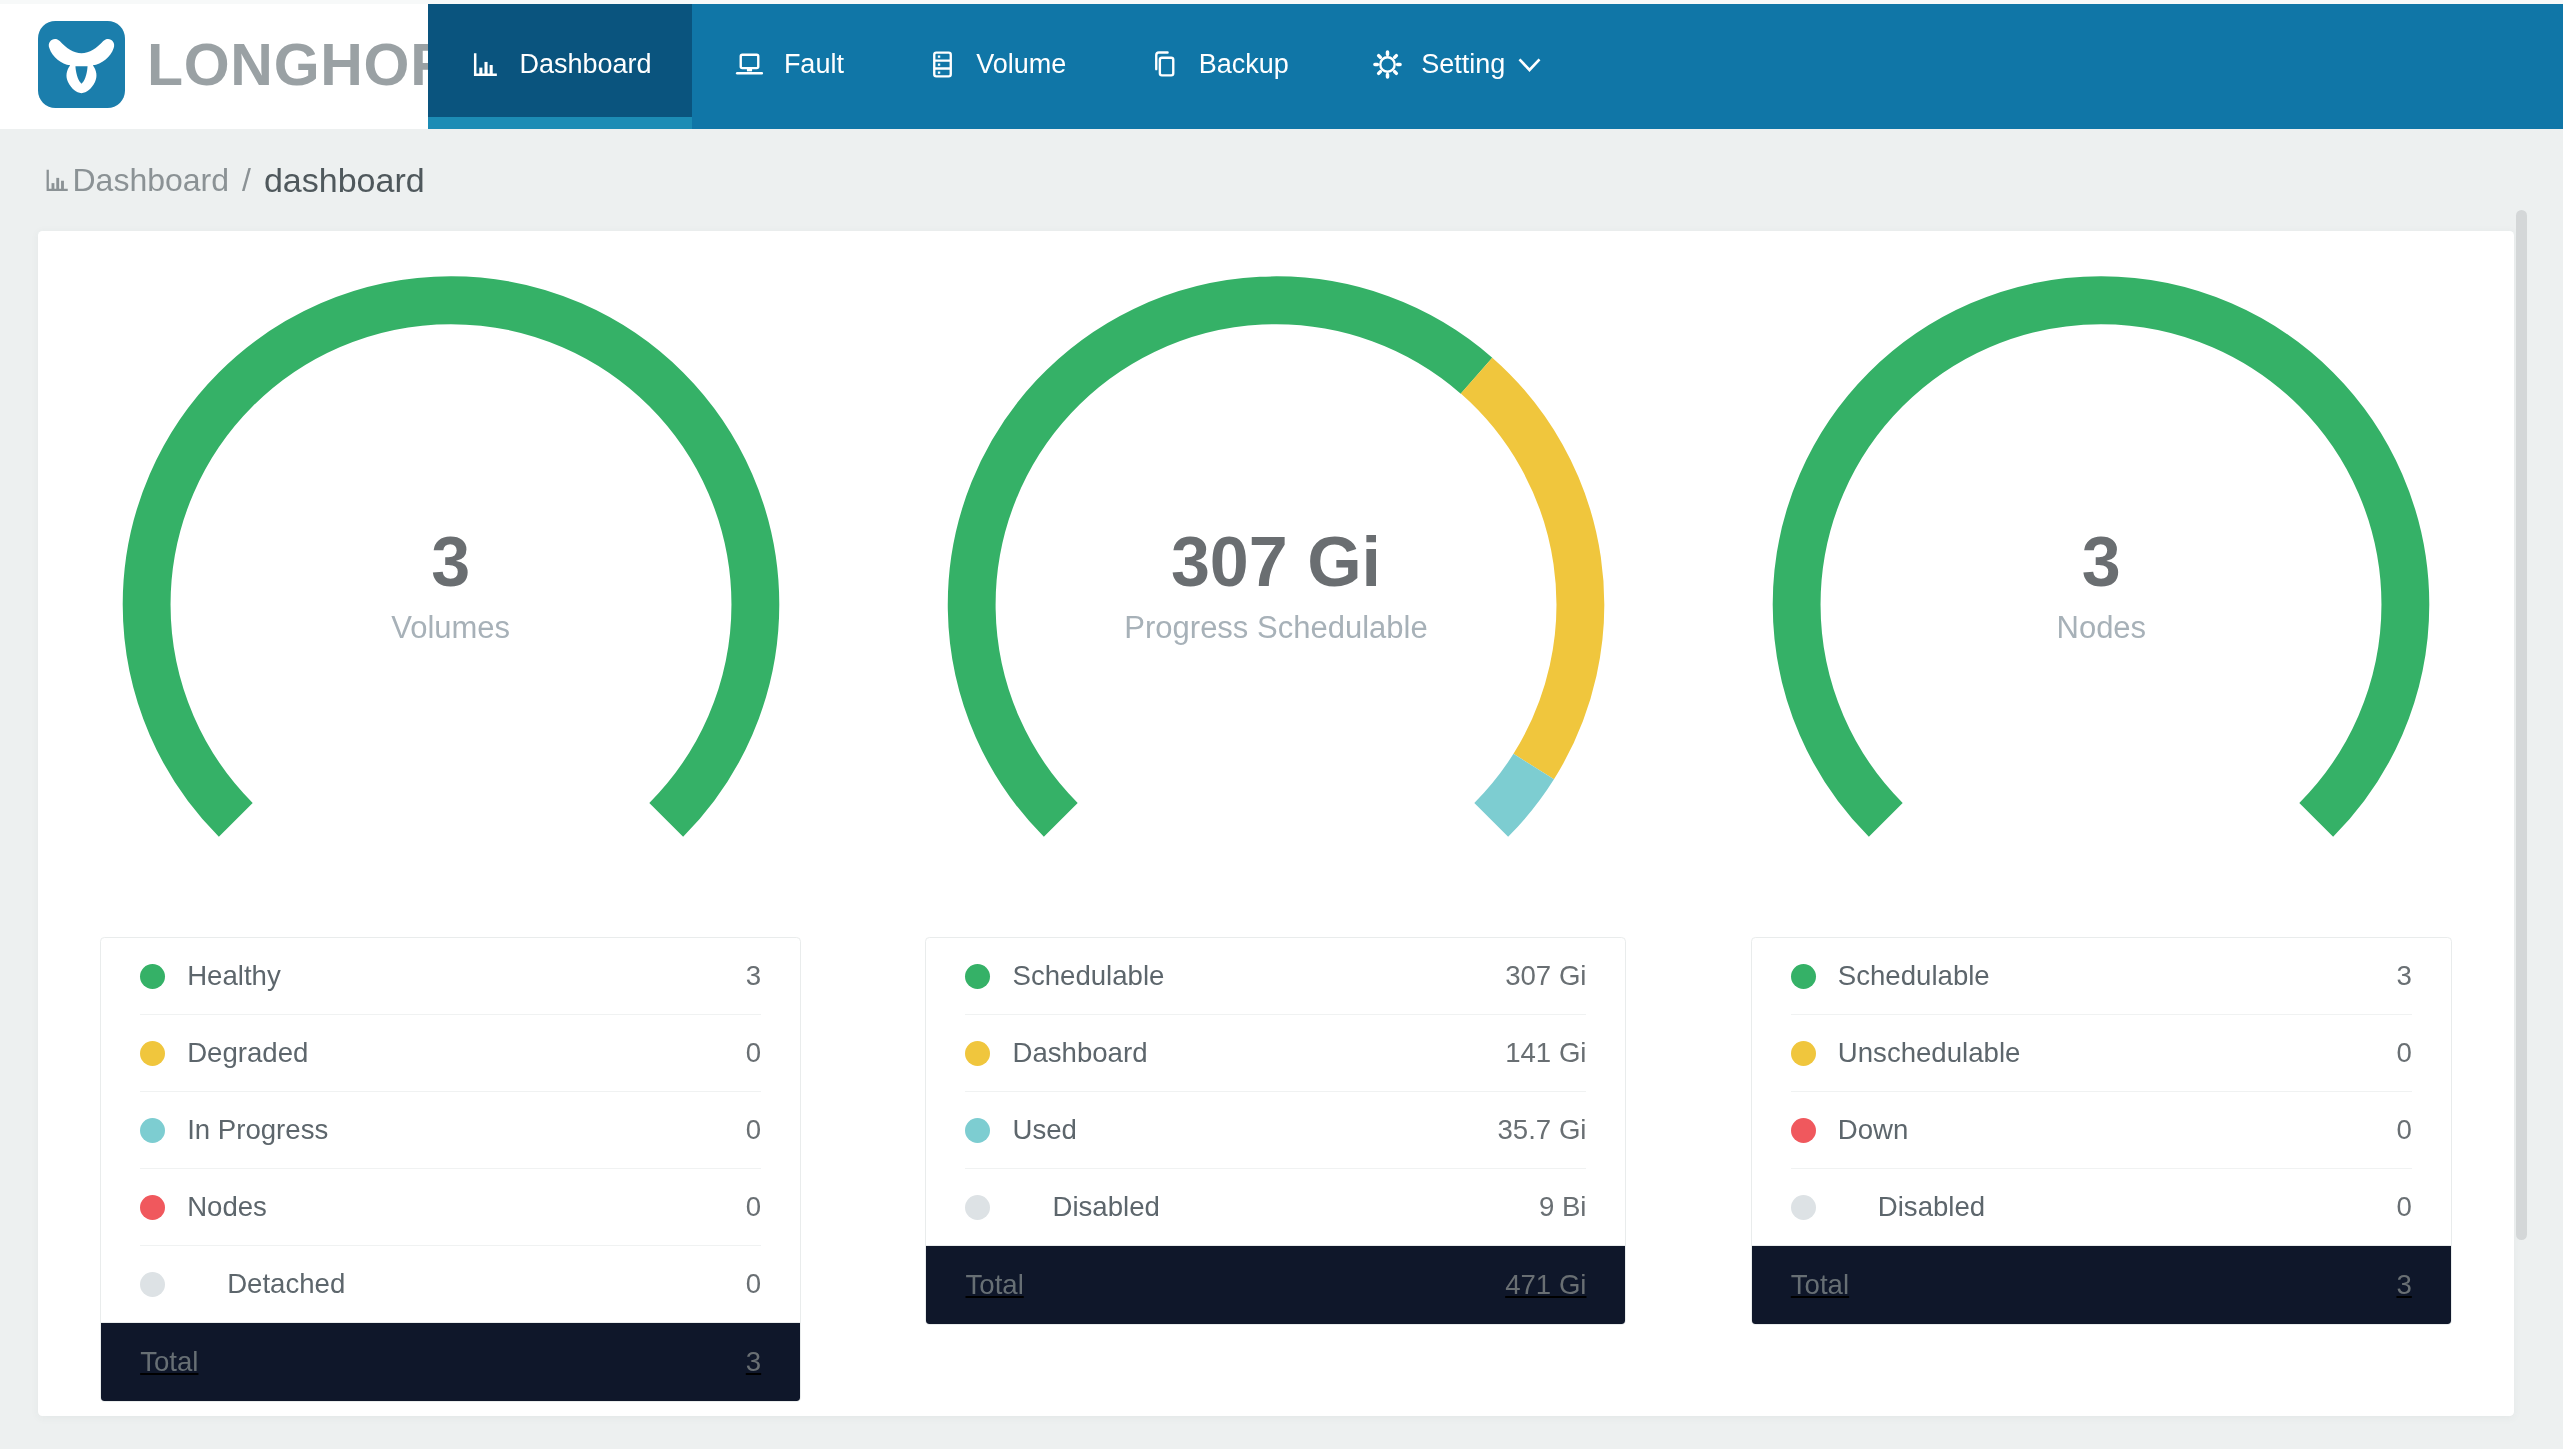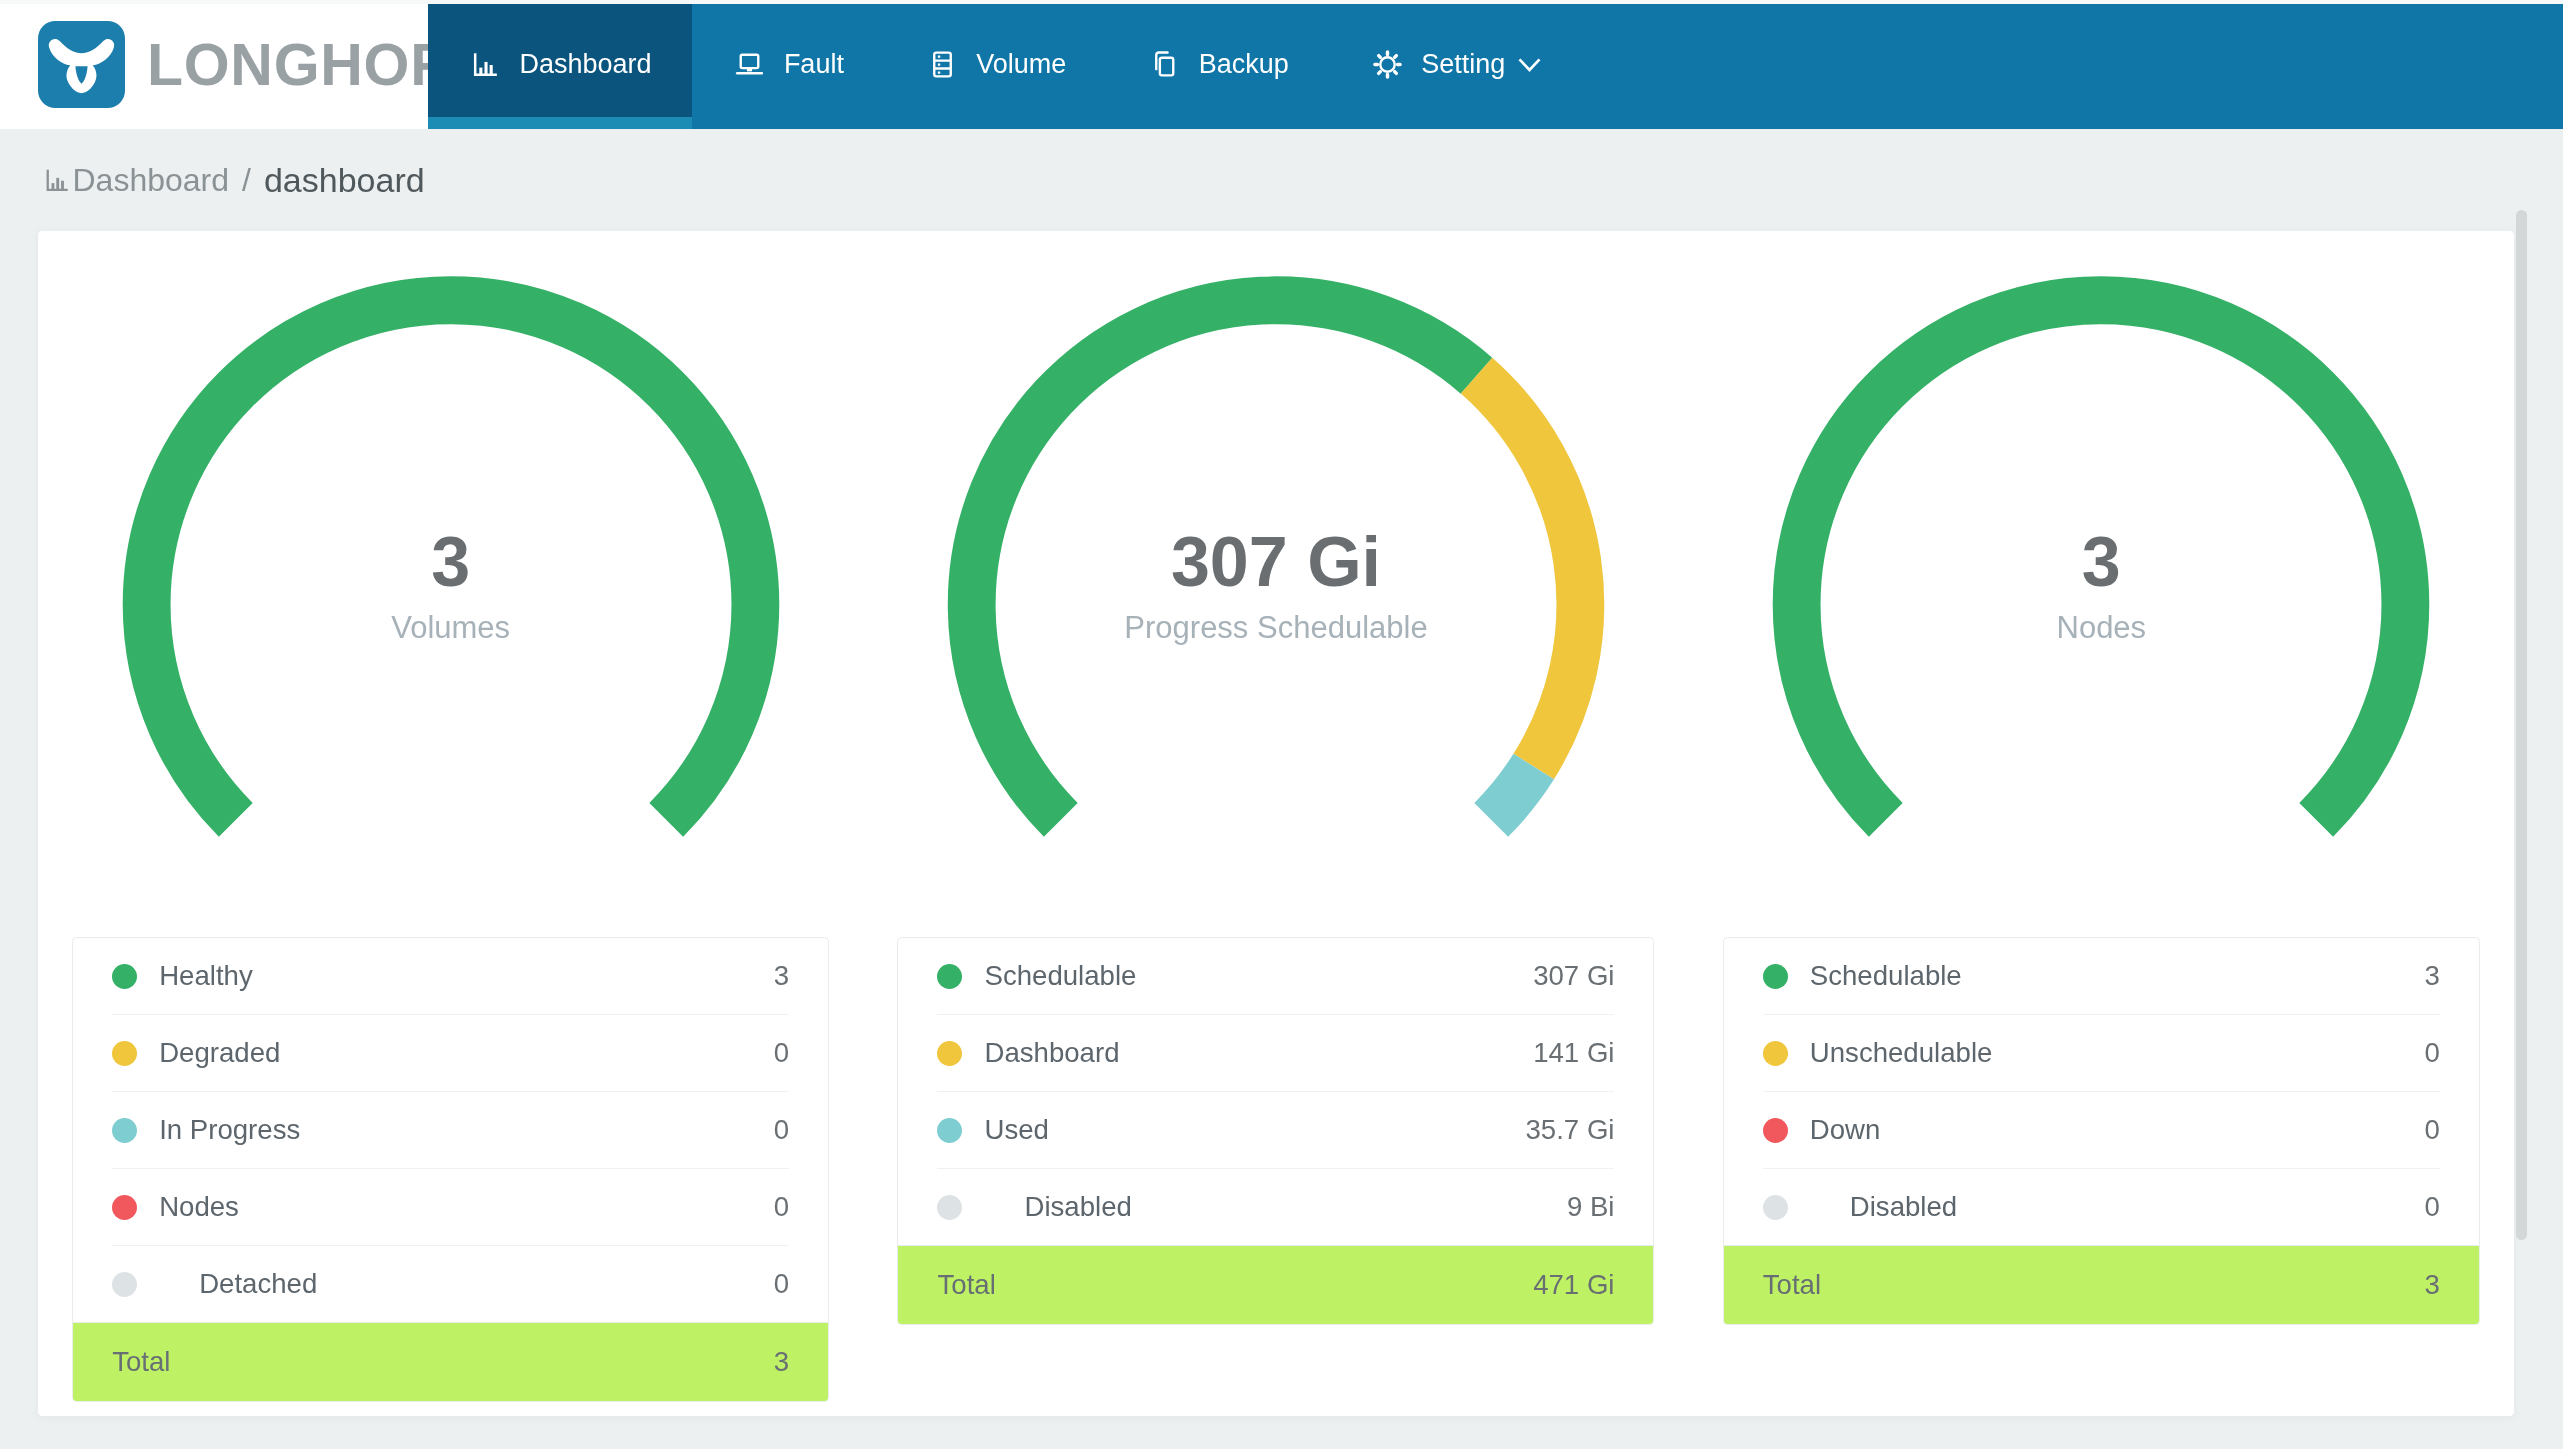--- a/index.html
+++ b/index.html
@@ -42,27 +42,27 @@
   }
   .row { display: flex; }
   .panel { flex: 1 1 0; display: flex; flex-direction: column; align-items: center; }
 
   .gauge { position: relative; width: 682px; height: 587px; }
   .gauge-svg { width: 682px; height: 587px; display: block; }
   .gauge-center { position: absolute; top: 263px; left: 0; width: 100%; text-align: center; }
   .gauge-number { font-size: 70px; font-weight: 700; color: #6a6e71; line-height: 1; }
   .gauge-label { margin-top: 13px; font-size: 31px; color: #a7b1b8; }
 
-  .legend { width: 757px; margin-top: 86px; border: 1.5px solid #e9ecec; border-radius: 4.4px; background: #fff; overflow: hidden; }
+  .legend { width: 701px; margin-top: 86px; border: 1.5px solid #e9ecec; border-radius: 4.4px; background: #fff; overflow: hidden; }
   .legend-row { display: flex; align-items: center; margin: 0 39px; padding: 22px 0; border-bottom: 1.5px solid #f0f2f2; }
   .legend-row:last-child { border-bottom: none; gap: 40px; }
   .dot { width: 25px; height: 25px; border-radius: 50%; margin-right: 22px; flex: none; }
   .legend-name { font-size: 27.6px; color: #5d666c; }
   .legend-value { margin-left: auto; font-size: 27.6px; color: #696f73; }
-  .legend-total { display: flex; align-items: flex-start; background: #bef264; border-top: 1.5px solid #e9ecec; padding: 23px 39px; }
+  .legend-total { display: flex; align-items: flex-start; background: #0f172a; border-top: 1.5px solid #e9ecec; padding: 23px 39px; text-decoration: underline; }
   .legend-total .legend-name { color: #676f74; }
 
   .scroll-thumb { position: absolute; top: 210px; right: 36px; width: 11px; height: 1030px; border-radius: 5.8px; background: #d4d7d8; cursor: pointer; }
 </style>
 </head>
 <body>
 
 <div class="top-hairline"></div>
 
 <header class="topnav">

